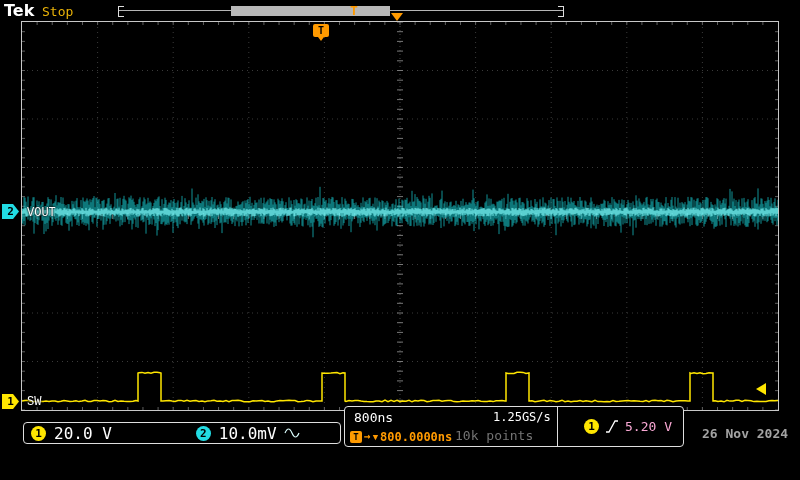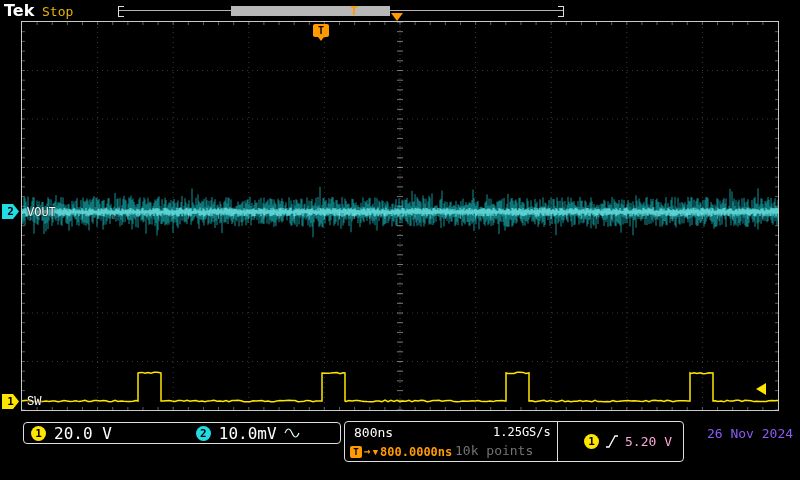--- a/index.html
+++ b/index.html
@@ -43,37 +43,37 @@
   .ch-box{position:absolute;left:23px;top:422px;width:318px;height:22px;display:flex;align-items:center;}
   .badge{display:inline-block;width:15px;height:15px;border-radius:50%;color:#000;
     font-weight:bold;font-size:11px;line-height:15px;text-align:center;flex:0 0 auto;}
   .b1{background:#ffe600;}
   .b2{background:#22dce4;}
   .ch-box .b1{margin-left:7px;}
   .ch-box .b2{margin-left:84px;}
   .val{color:#fff;font-size:16px;margin-left:8px;white-space:pre;}
   .ac-icon{margin-left:7px;}
 
-  .mid-box{position:absolute;left:344px;top:421px;width:340px;height:41px;padding-left:27px;}
+  .mid-box{position:absolute;left:344px;top:406px;width:340px;height:41px;padding-left:27px;}
   .tb{position:absolute;left:9px;top:3px;color:#fff;font-size:13px;}
   .delay{position:absolute;left:5px;top:23px;display:flex;align-items:center;gap:2px;
     color:#ff9a00;font-size:12px;font-weight:bold;}
   .tchip{display:inline-block;width:12px;height:12px;background:#ff9a00;color:#000;
     font:bold 9px "DejaVu Sans Mono",monospace;line-height:12px;text-align:center;border-radius:2px;}
   .arr{font-size:11px;line-height:12px;}
   .dmark{font-size:9px;line-height:12px;}
   .sr{position:absolute;left:110px;top:3px;color:#fff;font-size:12px;margin-left:38px;}
   .rec{position:absolute;left:110px;top:21px;color:#737373;font-size:13px;}
   .sep{position:absolute;left:212px;top:0;height:100%;border-left:1px solid #dedede;}
   .trig-group{position:absolute;left:212px;top:0;width:128px;height:100%;
     display:flex;align-items:center;justify-content:center;gap:7px;padding-left:14px;box-sizing:border-box;}
   .trig-level{color:#f9a8d4;font-size:13px;white-space:pre;}
 
-  .datetime{position:absolute;left:702px;top:424px;width:96px;text-align:center;
-    color:#8b5cf6;font-size:13px;line-height:19px;}
+  .datetime{position:absolute;left:702px;top:424px;width:96px;text-align:left;
+    color:#a3a3a3;font-size:13px;line-height:19px;font-weight:bold;}
   .datetime span{display:block;}
 </style>
 </head>
 <body>
 
 <div class="scope">
 
   <span class="logo">Tek</span>
   <span class="acqstate">Stop</span>
 

